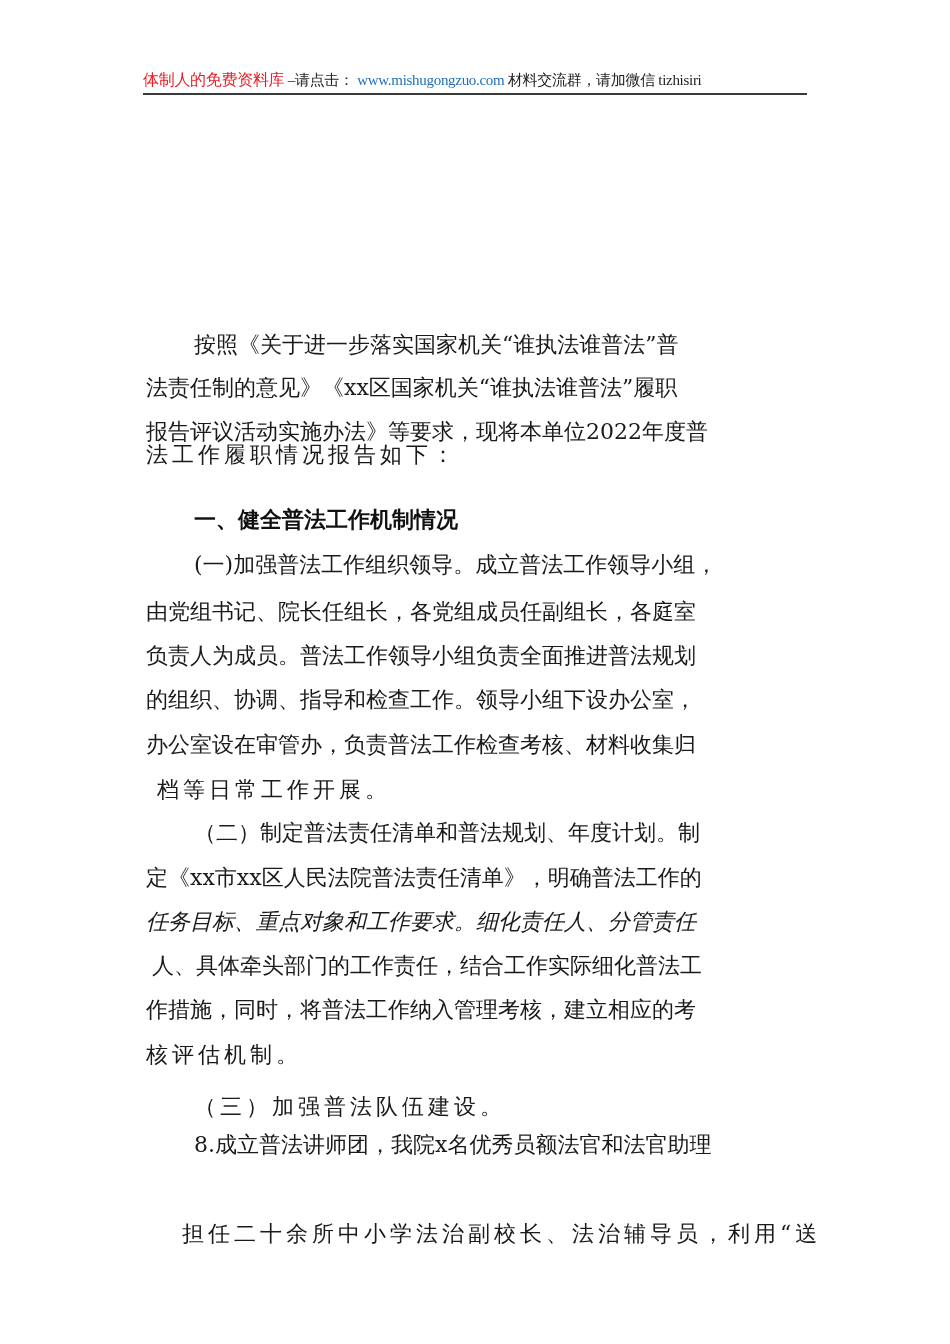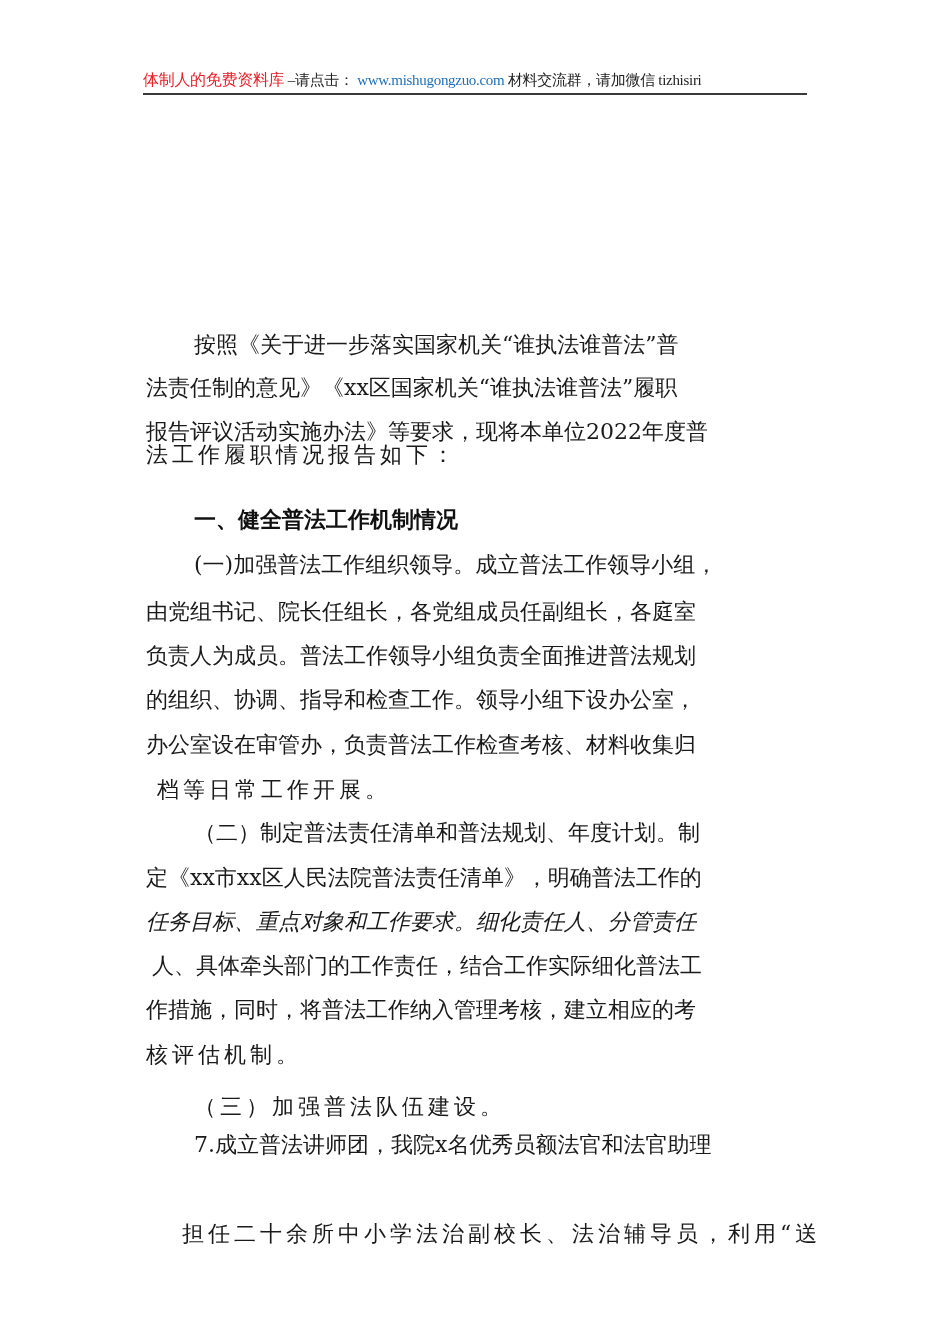--- a/index.html
+++ b/index.html
@@ -60,16 +60,16 @@
       <div class="body-text" style="top: 685px; left: 146px;">的组织、协调、指导和检查工作。领导小组下设办公室，</div>
       <div class="body-text" style="top: 730px; left: 146px;">办公室设在审管办，负责普法工作检查考核、材料收集归</div>
       <div class="body-text" style="top: 775px; left: 146px; letter-spacing: 4px; margin-left: 11px;">档等日常工作开展。</div>
       <div class="body-text" style="top: 818px; left: 194px;">（二）制定普法责任清单和普法规划、年度计划。制</div>
       <div class="body-text" style="top: 863px; left: 146px;">定《xx市xx区人民法院普法责任清单》，明确普法工作的</div>
       <div class="body-text" style="top: 907px; left: 146px; font-style: italic;">任务目标、重点对象和工作要求。细化责任人、分管责任</div>
       <div class="body-text" style="top: 951px; left: 152px;">人、具体牵头部门的工作责任，结合工作实际细化普法工</div>
       <div class="body-text" style="top: 995px; left: 146px;">作措施，同时，将普法工作纳入管理考核，建立相应的考</div>
       <div class="body-text" style="top: 1040px; left: 146px; letter-spacing: 4px;">核评估机制。</div>
       <div class="body-text" style="top: 1085px; left: 194px; letter-spacing: 4px; margin-top: 7px;">（三）加强普法队伍建设。</div>
-      <div class="body-text" style="top: 1130px; left: 194px;">7.成立普法讲师团，我院x名优秀员额法官和法官助理</div>
+      <div class="body-text" style="top: 1130px; left: 194px;">8.成立普法讲师团，我院x名优秀员额法官和法官助理</div>
       <div class="body-text" style="top: 1219px; left: 146px; letter-spacing: 4px; margin-left: 36px;">担任二十余所中小学法治副校长、法治辅导员，利用“送</div>
     </div>
 </div>
 
 </body></html>

